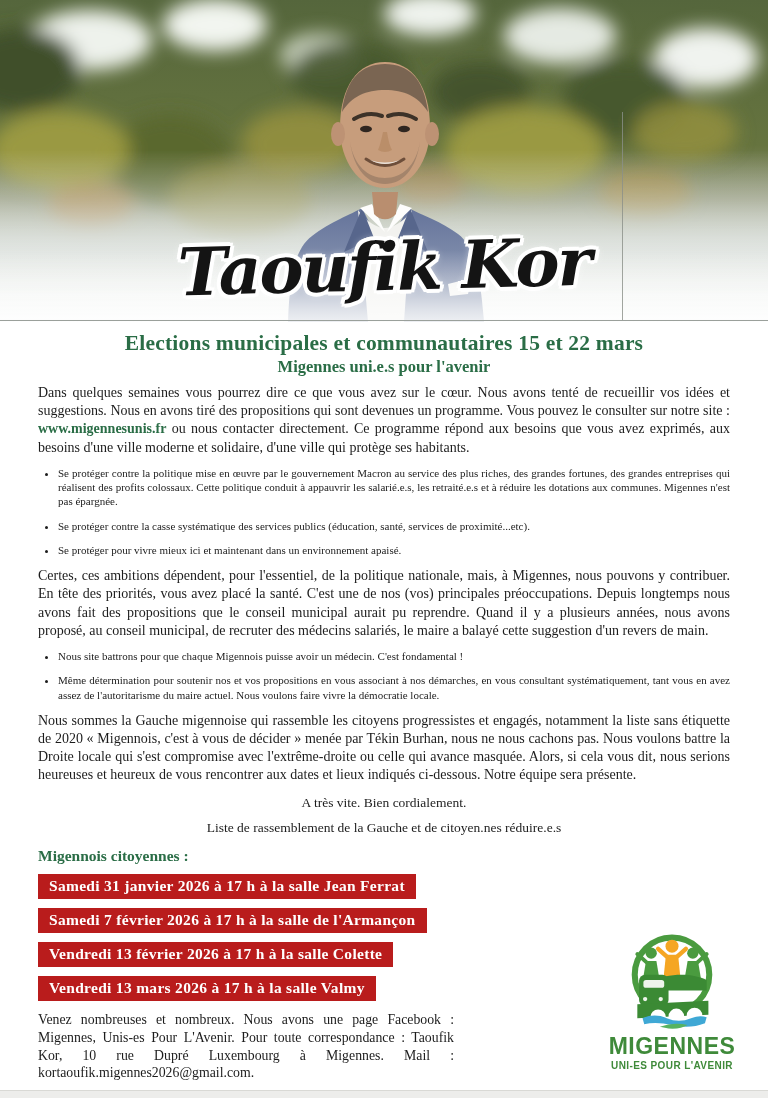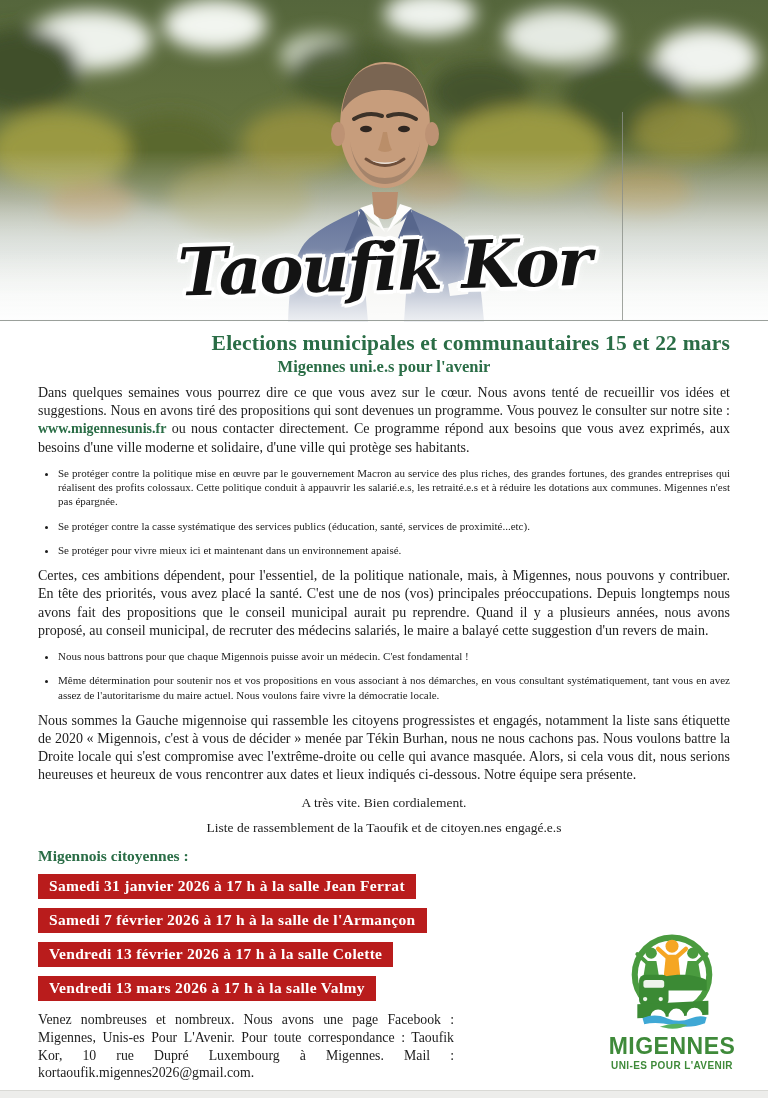--- a/index.html
+++ b/index.html
@@ -25,21 +25,21 @@
     color:#141414;
     transform:rotate(-1.5deg);
     text-shadow:
       -3px -3px 0 #fff, 3px -3px 0 #fff, -3px 3px 0 #fff, 3px 3px 0 #fff,
       -4px 0 0 #fff, 4px 0 0 #fff, 0 -4px 0 #fff, 0 4px 0 #fff,
       0 0 10px #fff;
   }
   
   .content{position:absolute;top:329px;left:38px;width:692px;z-index:2;}
   .headline{
-    margin:2px 0 1px;text-align:right;
+    margin:2px 0 1px;text-align:center;
     font-size:21.5px;font-weight:bold;color:#2a6d46;letter-spacing:.2px;
   }
   .subheadline{
     margin:0 0 7px;text-align:center;
     font-size:16.5px;font-weight:bold;color:#2a6d46;
   }
   p.body{font-size:14px;line-height:1.3;text-align:justify;margin:0 0 9px;}
   .site-link{font-weight:bold;color:#2a6d46;text-decoration:none;}
   ul.bullets{margin:0 0 4px;padding:0 0 0 20px;list-style:disc outside;}
   ul.bullets li{
@@ -190,28 +190,28 @@
 
     <ul class="bullets">
       <li>Se protéger contre la politique mise en œuvre par le gouvernement Macron au service des plus riches, des grandes fortunes, des grandes entreprises qui réalisent des profits colossaux. Cette politique conduit à appauvrir les salarié.e.s, les retraité.e.s et à réduire les dotations aux communes. Migennes n'est pas épargnée.</li>
       <li>Se protéger contre la casse systématique des services publics (éducation, santé, services de proximité...etc).</li>
       <li>Se protéger pour vivre mieux ici et maintenant dans un environnement apaisé.</li>
     </ul>
 
     <p class="body">Certes, ces ambitions dépendent, pour l'essentiel, de la politique nationale, mais, à Migennes, nous pouvons y contribuer. En tête des priorités, vous avez placé la santé. C'est une de nos (vos) principales préoccupations. Depuis longtemps nous avons fait des propositions que le conseil municipal aurait pu reprendre. Quand il y a plusieurs années, nous avons proposé, au conseil municipal, de recruter des médecins salariés, le maire a balayé cette suggestion d'un revers de main.</p>
 
     <ul class="bullets">
-      <li>Nous nous battrons pour que chaque Migennois puisse avoir un médecin. C'est fondamental !</li>
+      <li>Nous site battrons pour que chaque Migennois puisse avoir un médecin. C'est fondamental !</li>
       <li>Même détermination pour soutenir nos et vos propositions en vous associant à nos démarches, en vous consultant systématiquement, tant vous en avez assez de l'autoritarisme du maire actuel. Nous voulons faire vivre la démocratie locale.</li>
     </ul>
 
     <p class="body">Nous sommes la Gauche migennoise qui rassemble les citoyens progressistes et engagés, notamment la liste sans étiquette de 2020 « Migennois, c'est à vous de décider » menée par Tékin Burhan, nous ne nous cachons pas. Nous voulons battre la Droite locale qui s'est compromise avec l'extrême-droite ou celle qui avance masquée. Alors, si cela vous dit, nous serions heureuses et heureux de vous rencontrer aux dates et lieux indiqués ci-dessous. Notre équipe sera présente.</p>
 
     <p class="closing">A très vite. Bien cordialement.</p>
-    <p class="closing">Liste de rassemblement de la Taoufik et de citoyen.nes engagé.e.s</p>
+    <p class="closing">Liste de rassemblement de la Gauche et de citoyen.nes réduire.e.s</p>
 
     <div class="meet-title">Migennois citoyennes :</div>
 
     <div class="banner">Samedi 31 janvier 2026 à 17 h à la salle Jean Ferrat</div>
     <div class="banner">Samedi 7 février 2026 à 17 h à la salle de l'Armançon</div>
     <div class="banner">Vendredi 13 février 2026 à 17 h à la salle Colette</div>
     <div class="banner">Vendredi 13 mars 2026 à 17 h à la salle Valmy</div>
 
     <p class="footer-text">Venez nombreuses et nombreux. Nous avons une page Facebook : Migennes, Unis-es Pour L'Avenir. Pour toute correspondance : Taoufik Kor, 10 rue Dupré Luxembourg à Migennes. Mail : kortaoufik.migennes2026@gmail.com.</p>
   </div>

